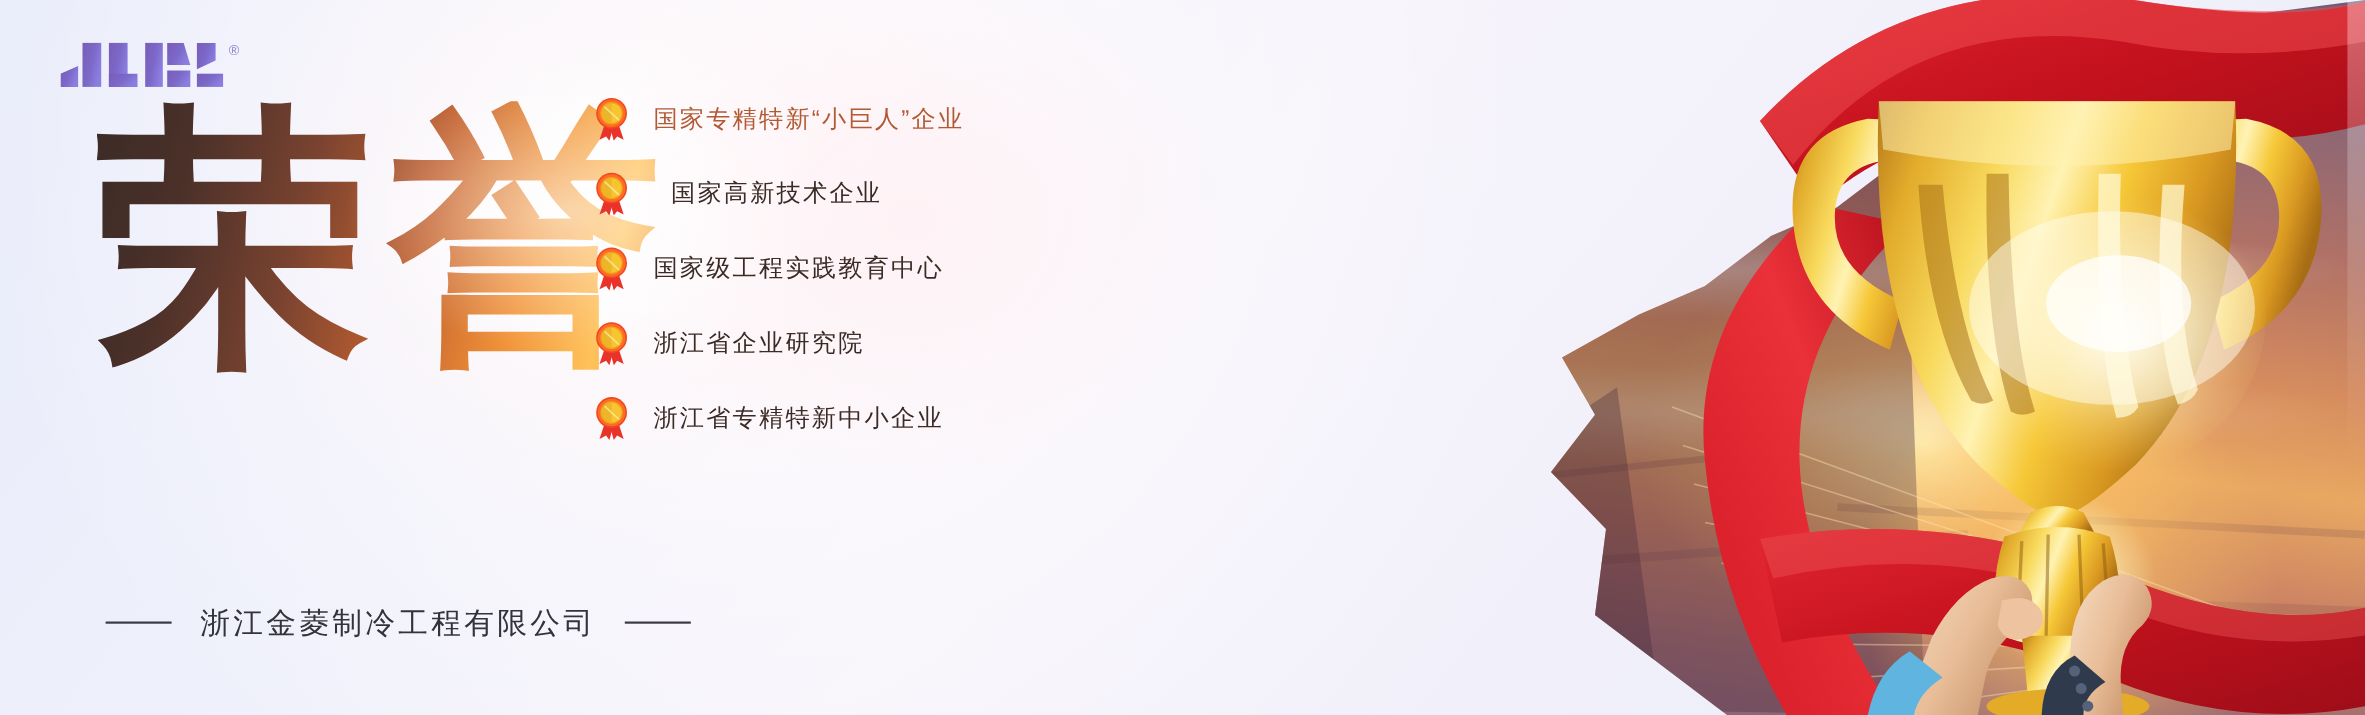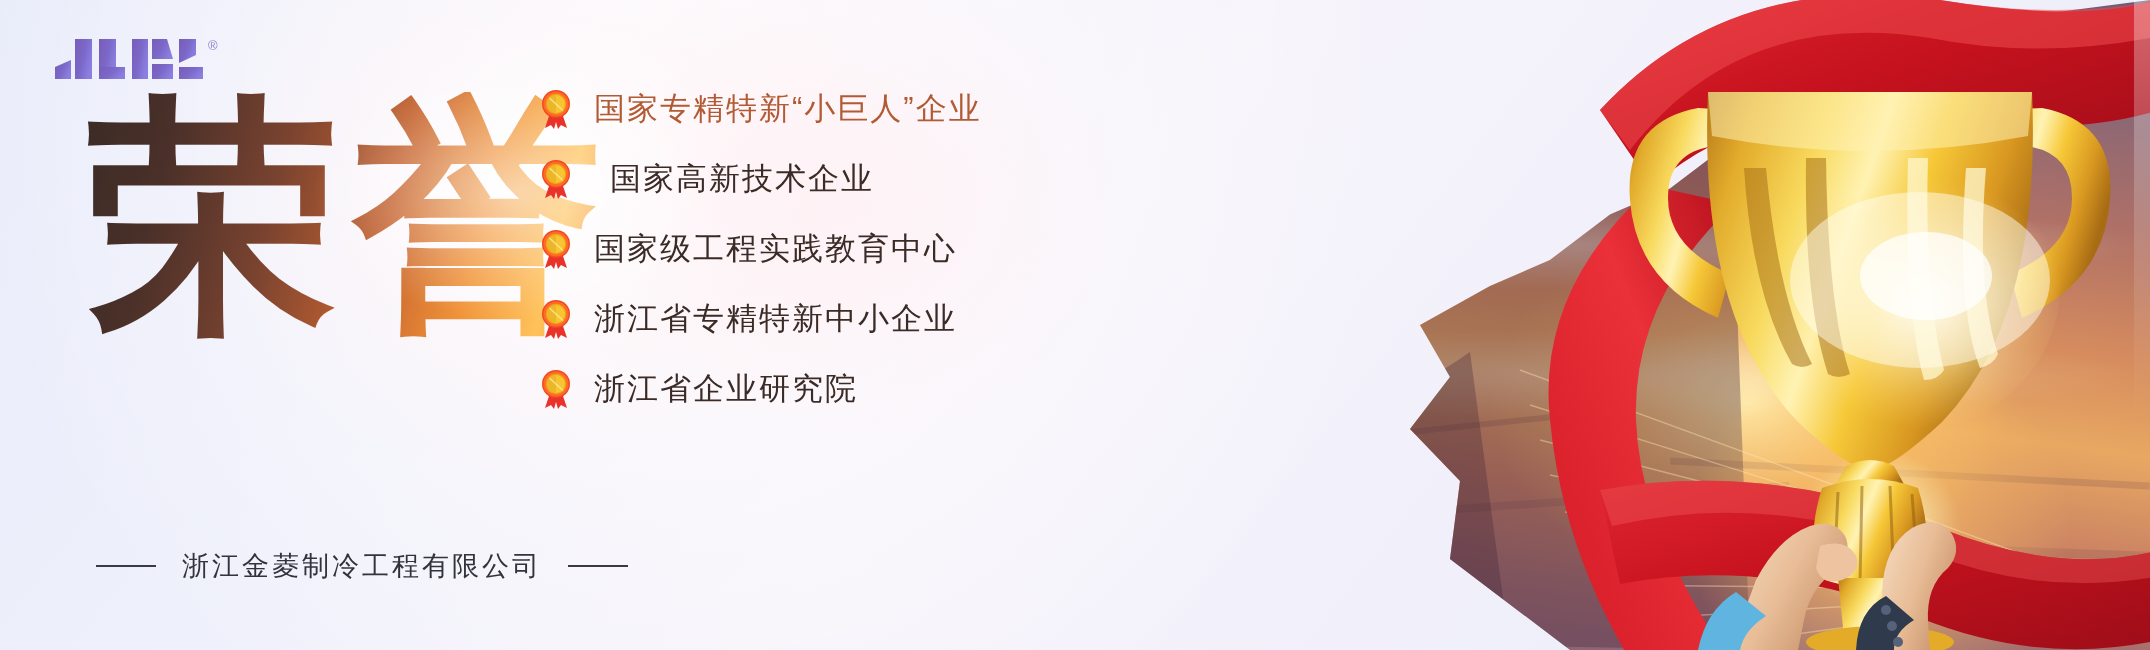--- a/index.html
+++ b/index.html
@@ -47,21 +47,21 @@
   
   .company{position:absolute;left:96px;top:548px;display:flex;align-items:center;gap:26px;}
   .rule{width:60px;height:2px;background:#3a3a44;}
   .company-name{font-size:27px;color:#33333c;letter-spacing:3px;white-space:nowrap;
     font-family:"Liberation Sans","DejaVu Sans",sans-serif;}
 
   
   .honors{position:absolute;left:540px;top:88px;display:flex;flex-direction:column;gap:28px;}
   .honor-item{display:flex;align-items:center;gap:22px;}
   .medal{flex:0 0 auto;width:32px;height:40px;display:block;}
-  .honor-text{font-size:31px;letter-spacing:2px;white-space:nowrap;color:#3b2b26;
+  .honor-text{font-size:22px;letter-spacing:2px;white-space:nowrap;color:#3b2b26;
     font-family:"Liberation Sans","DejaVu Sans",sans-serif;}
   .honor-item.highlight .honor-text{color:#b25a33;}
 
   
   .photo{position:absolute;right:0;top:0;width:1000px;height:650px;overflow:hidden;pointer-events:none;}
 
   
   .scene{
     position:absolute;left:0;top:0;width:1000px;height:650px;
     -webkit-clip-path:polygon(42% 100%, 30% 86%, 31% 74%, 26% 66%, 30% 58%, 27% 50%, 34% 44%, 40% 40%, 46% 33%, 52% 29%, 58% 22%, 66% 17%, 74% 11%, 82% 6%, 90% 2%, 100% 0%, 100% 100%);
@@ -183,35 +183,35 @@
       <svg class="medal" viewBox="0 0 32 40">
         <path d="M10 24 L5 39 L11 36 L14 40 L18 26 Z" fill="#e8322a"></path>
         <path d="M22 24 L27 39 L21 36 L18 40 L14 26 Z" fill="#e8322a"></path>
         <circle cx="16" cy="15" r="14" fill="#f0481e"></circle>
         <circle cx="16" cy="15" r="12.6" fill="#ff6a28"></circle>
         <circle cx="16" cy="15" r="10.2" fill="#f2a51c"></circle>
         <circle cx="16" cy="15" r="9" fill="#f6c52f"></circle>
         <path d="M7 15 a9 9 0 0 1 9 -9 l0 18 a9 9 0 0 1 -9 -9Z" fill="#e0a521" opacity=".45"></path>
         <path d="M9.6 9.2 L23 21.5" stroke="#fff0b8" stroke-width="1.6" opacity=".65"></path>
       </svg>
+      <span class="honor-text" style="color: rgb(59, 43, 38);">浙江省企业研究院</span>
+    </div>
+
+    <div class="honor-item">
+      <svg class="medal" viewBox="0 0 32 40">
+        <path d="M10 24 L5 39 L11 36 L14 40 L18 26 Z" fill="#e8322a"></path>
+        <path d="M22 24 L27 39 L21 36 L18 40 L14 26 Z" fill="#e8322a"></path>
+        <circle cx="16" cy="15" r="14" fill="#f0481e"></circle>
+        <circle cx="16" cy="15" r="12.6" fill="#ff6a28"></circle>
+        <circle cx="16" cy="15" r="10.2" fill="#f2a51c"></circle>
+        <circle cx="16" cy="15" r="9" fill="#f6c52f"></circle>
+        <path d="M7 15 a9 9 0 0 1 9 -9 l0 18 a9 9 0 0 1 -9 -9Z" fill="#e0a521" opacity=".45"></path>
+        <path d="M9.6 9.2 L23 21.5" stroke="#fff0b8" stroke-width="1.6" opacity=".65"></path>
+      </svg>
       <span class="honor-text" style="color: rgb(59, 43, 38);">浙江省专精特新中小企业</span>
-    </div>
-
-    <div class="honor-item">
-      <svg class="medal" viewBox="0 0 32 40">
-        <path d="M10 24 L5 39 L11 36 L14 40 L18 26 Z" fill="#e8322a"></path>
-        <path d="M22 24 L27 39 L21 36 L18 40 L14 26 Z" fill="#e8322a"></path>
-        <circle cx="16" cy="15" r="14" fill="#f0481e"></circle>
-        <circle cx="16" cy="15" r="12.6" fill="#ff6a28"></circle>
-        <circle cx="16" cy="15" r="10.2" fill="#f2a51c"></circle>
-        <circle cx="16" cy="15" r="9" fill="#f6c52f"></circle>
-        <path d="M7 15 a9 9 0 0 1 9 -9 l0 18 a9 9 0 0 1 -9 -9Z" fill="#e0a521" opacity=".45"></path>
-        <path d="M9.6 9.2 L23 21.5" stroke="#fff0b8" stroke-width="1.6" opacity=".65"></path>
-      </svg>
-      <span class="honor-text" style="color: rgb(59, 43, 38);">浙江省企业研究院</span>
     </div>
 
   </div>
 
   <div class="photo">
 
     <div class="scene">
       <div class="cloudband" style="top:200px;"></div>
       <div class="cloudband" style="top:330px;opacity:.6;"></div>
       <div class="ridge" style="left:40px;top:430px;width:420px;height:6px;transform:rotate(-6deg);opacity:.35;"></div>

